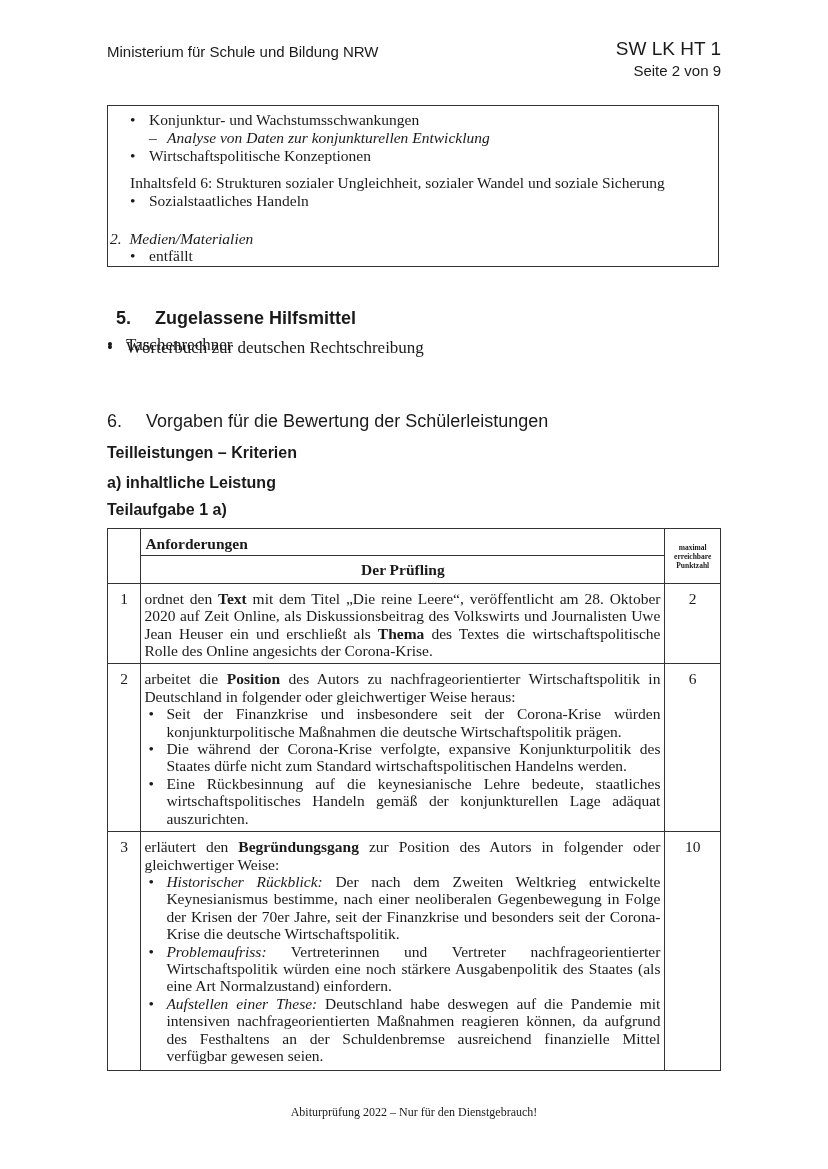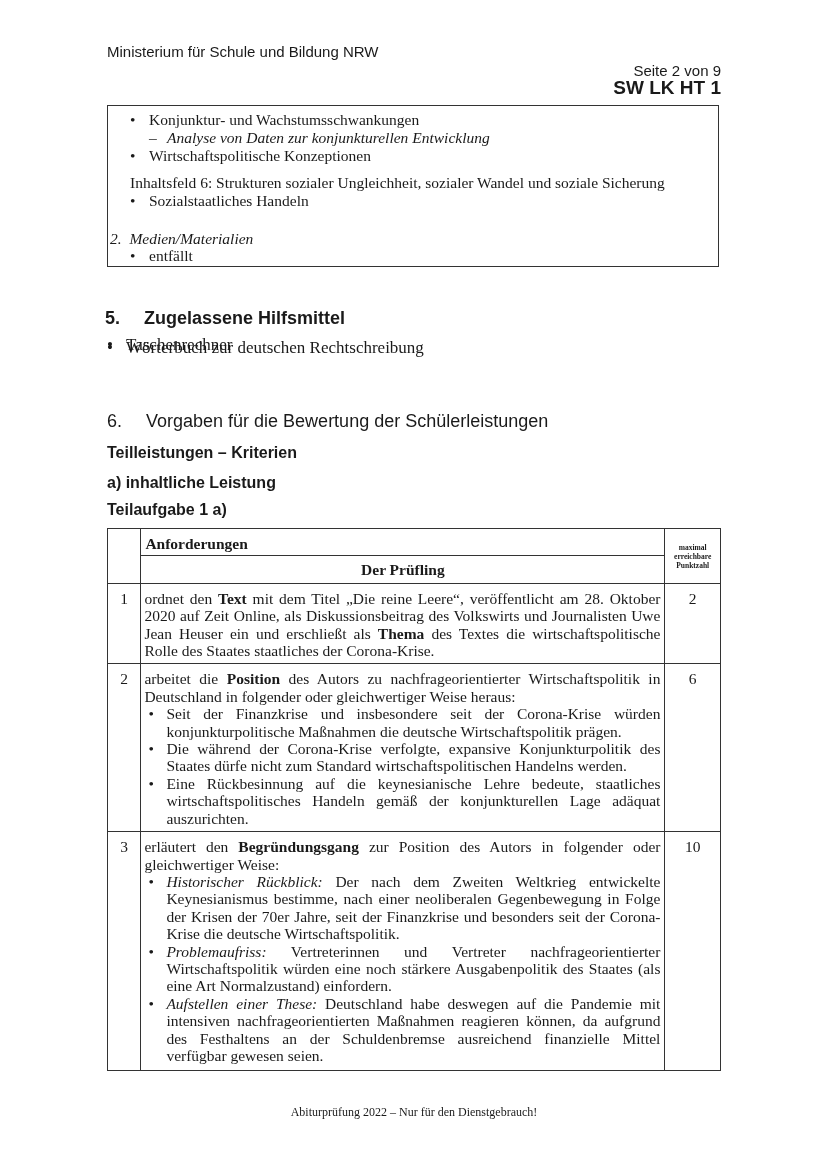--- a/index.html
+++ b/index.html
@@ -1,29 +1,29 @@
 <!DOCTYPE html>
 <html><head>
 <meta charset="utf-8">
 <style>
   html, body { margin: 0; padding: 0; background: #ffffff; }
   body { width: 828px; height: 1169px; position: relative; overflow: hidden; color: #1a1a1a; }
   .sans { font-family: "Liberation Sans", "DejaVu Sans", sans-serif; }
   .serif { font-family: "Liberation Serif", "DejaVu Serif", serif; }
 
   .hdr-left { position: absolute; left: 107px; top: 43px; font-size: 15px; }
-  .hdr-code { position: absolute; right: 107px; top: 38px; font-size: 19px; font-weight: bold; text-align: left; margin-top: 39px; }
+  .hdr-code { position: absolute; right: 107px; top: 38px; font-size: 19px; font-weight: normal; text-align: left; }
   .hdr-page { position: absolute; right: 107px; top: 62px; font-size: 15px; text-align: right; }
 
   .topbox { position: absolute; left: 107px; top: 105px; width: 612px; height: 162px; border: 1.3px solid #333; box-sizing: border-box; font-size: 15.5px; line-height: 18px; }
   .tb-line { position: absolute; white-space: nowrap; }
   .bullet { display: inline-block; width: 19px; }
   .it { font-style: italic; }
 
-  .h5 { position: absolute; left: 105px; top: 308px; font-size: 18px; font-weight: bold; }
+  .h5 { position: absolute; left: 116px; top: 308px; font-size: 18px; font-weight: bold; }
   .h6 { position: absolute; left: 107px; top: 411px; font-size: 18px; font-weight: normal; }
   .hnum { display: inline-block; width: 39px; }
   .aid { position: absolute; left: 107px; font-size: 17px; line-height: 18px; white-space: nowrap; }
   .sub { position: absolute; left: 107px; font-size: 16px; font-weight: bold; }
 
   table.crit { position: absolute; left: 107px; top: 528px; width: 614px; border-collapse: collapse; font-size: 15.5px; line-height: 17.4px; }
   table.crit td { border: 1.3px solid #333; vertical-align: top; padding: 0; }
   .c-num { width: 33px; text-align: center; }
   .c-txt { width: 524px; }
   .c-pts { width: 55px; text-align: center; }
@@ -96,21 +96,21 @@
       <div>erreichbare</div>
       <div>Punktzahl</div>
     </td>
   </tr>
   <tr>
     <td class="c-txt hd-b">Der Prüfling</td>
   </tr>
 
   <tr style="height:77px;">
     <td class="c-num num-cell">1</td>
-    <td class="c-txt txt-cell"><span>ordnet den </span><b>Text</b><span> mit dem Titel „Die reine Leere“, veröffentlicht am 28. Oktober 2020 auf Zeit Online, als Diskussionsbeitrag des Volkswirts und Journalisten Uwe Jean Heuser ein und erschließt als </span><b>Thema</b><span> des Textes die wirtschaftspolitische Rolle des Staates staatliches der Corona-Krise.</span></td>
+    <td class="c-txt txt-cell"><span>ordnet den </span><b>Text</b><span> mit dem Titel „Die reine Leere“, veröffentlicht am 28. Oktober 2020 auf Zeit Online, als Diskussionsbeitrag des Volkswirts und Journalisten Uwe Jean Heuser ein und erschließt als </span><b>Thema</b><span> des Textes die wirtschaftspolitische Rolle des Online angesichts der Corona-Krise.</span></td>
     <td class="c-pts pts-cell">2</td>
   </tr>
 
   <tr>
     <td class="c-num num-cell">2</td>
     <td class="c-txt txt-cell">
       <div><span>arbeitet die </span><b>Position</b><span> des Autors zu nachfrageorientierter Wirtschaftspolitik in Deutschland in folgender oder gleichwertiger Weise heraus:</span></div>
       <ul class="bl">
         <li>Seit der Finanzkrise und insbesondere seit der Corona-Krise würden konjunkturpolitische Maßnahmen die deutsche Wirtschaftspolitik prägen.</li>
         <li>Die während der Corona-Krise verfolgte, expansive Konjunkturpolitik des Staates dürfe nicht zum Standard wirtschaftspolitischen Handelns werden.</li>

